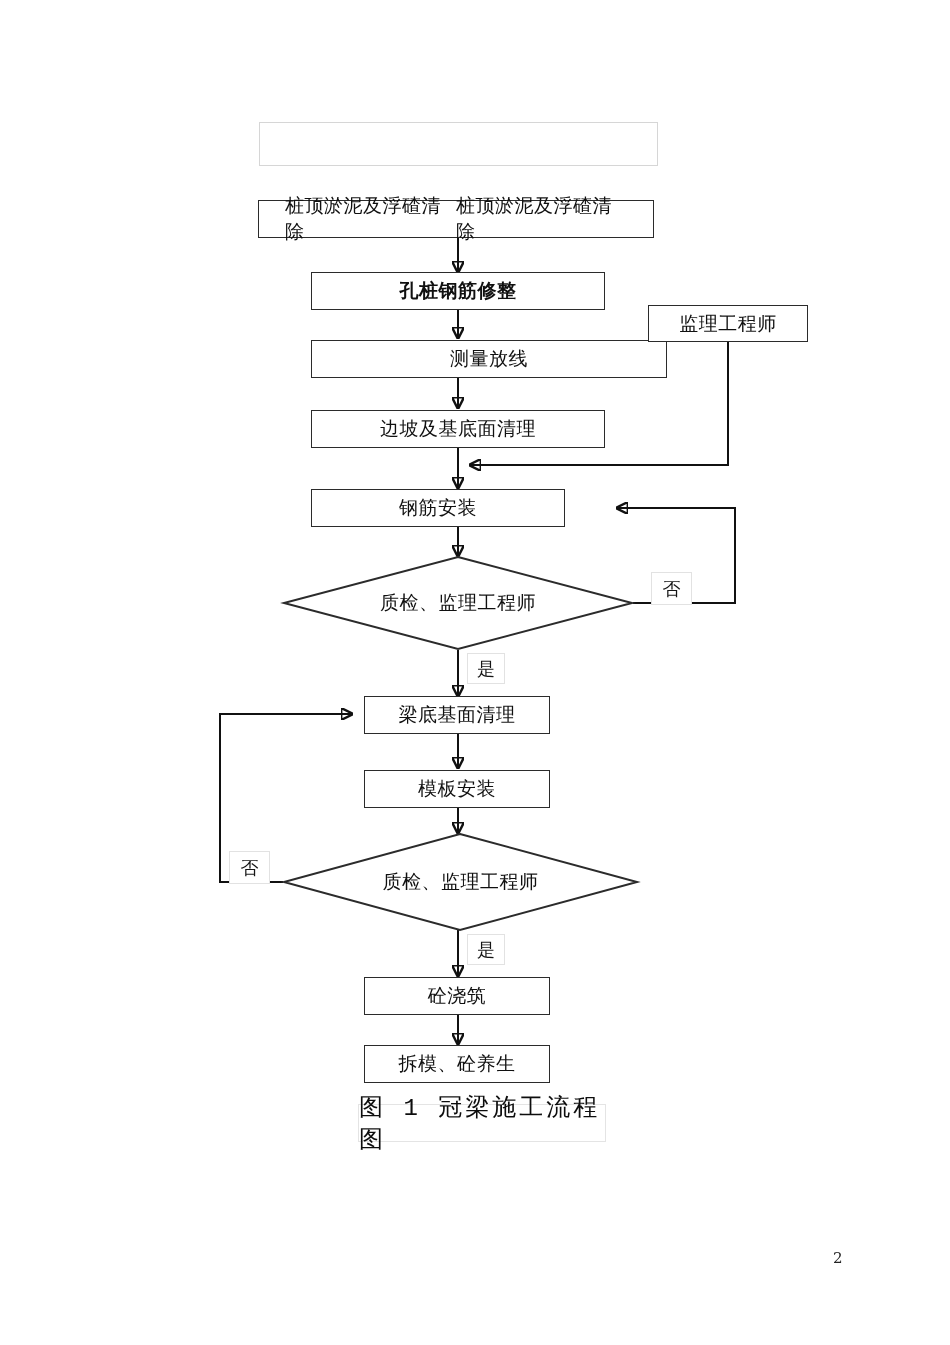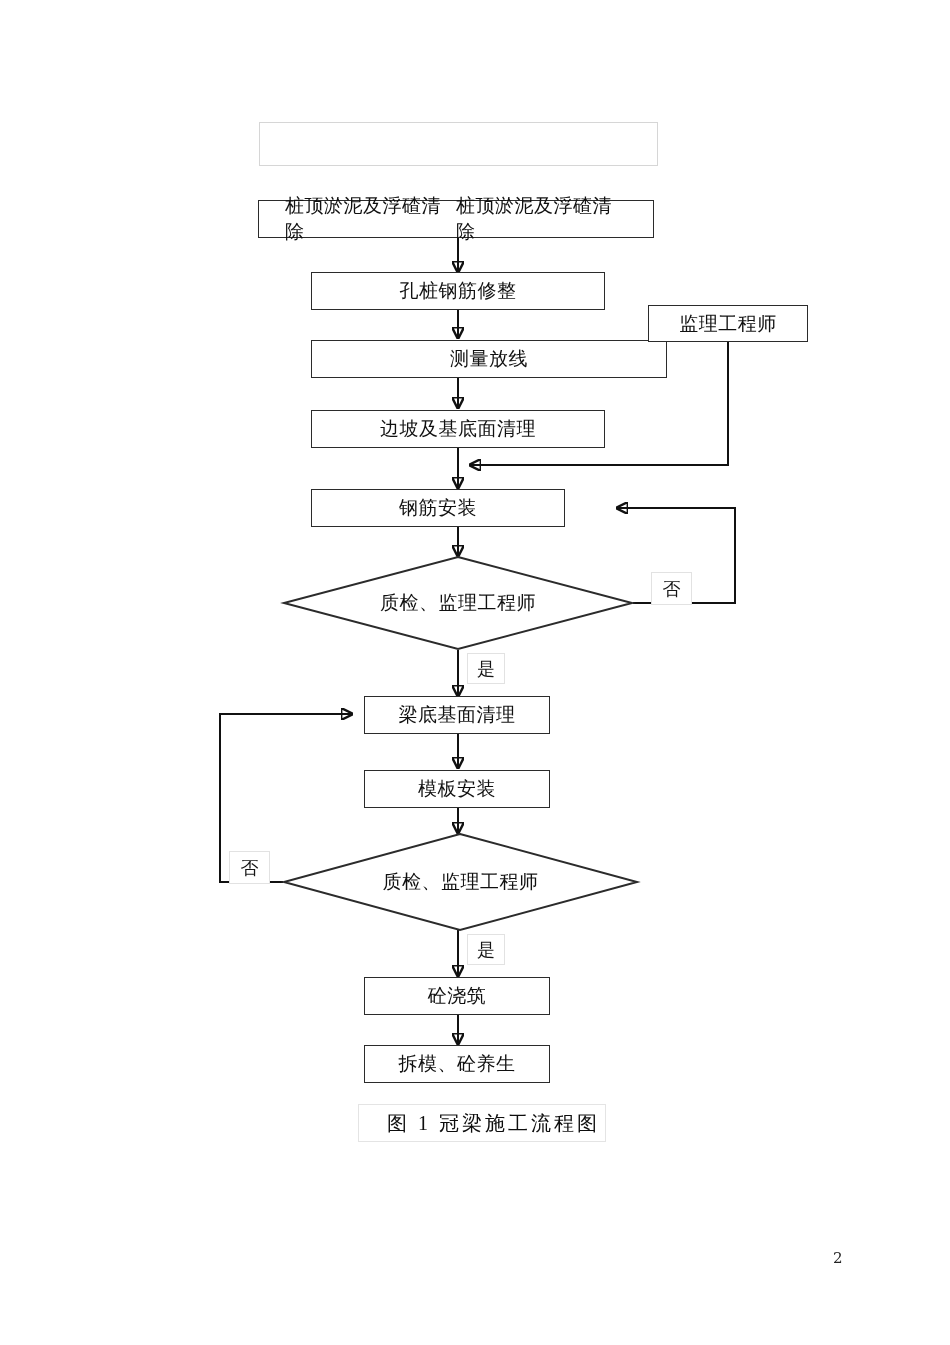--- a/index.html
+++ b/index.html
@@ -101,25 +101,25 @@
   }
   
   .caption {
     position: absolute;
     box-sizing: border-box;
     border: 1px solid #e4e4e4;
     background: #ffffff;
     display: flex;
     align-items: center;
     justify-content: flex-start;
-    padding-left: 28px;
-    font-size: 20px;
+    padding-left: 0;
+    font-size: 24px;
     letter-spacing: 3px;
     color: #0d0d0d;
-    font-family: Liberation Serif, serif;
+    font-family: Liberation Mono, monospace;
     z-index: 6;
   }
   
   .pagenum {
     position: absolute;
     font-size: 15px;
     color: #222222;
     font-family: "DejaVu Serif", "Liberation Serif", serif;
   }
 </style>
@@ -162,21 +162,21 @@
     <line x1="420" y1="1015" x2="420" y2="1044" marker-end="url(#arrow)"></line>
   </svg>
 
   <div class="ghostbox" style="left:221px; top:122px; width:399px; height:44px;"></div>
 
   <div class="pbox dual" style="left:220px; top:200px; width:396px; height:38px;">
     <span>桩顶淤泥及浮碴清除</span>
     <span>桩顶淤泥及浮碴清除</span>
   </div>
 
-  <div class="pbox" style="left:273px; top:272px; width:294px; height:38px;">
+  <div class="pbox" style="left:273px; top:272px; width:294px; height:38px;font-weight:bold;">
     <span>孔桩钢筋修整</span>
   </div>
 
   <div class="pbox" style="left:273px; top:340px; width:356px; height:38px;">
     <span>测量放线</span>
   </div>
 
   <div class="pbox" style="left:273px; top:410px; width:294px; height:38px;">
     <span>边坡及基底面清理</span>
   </div>

